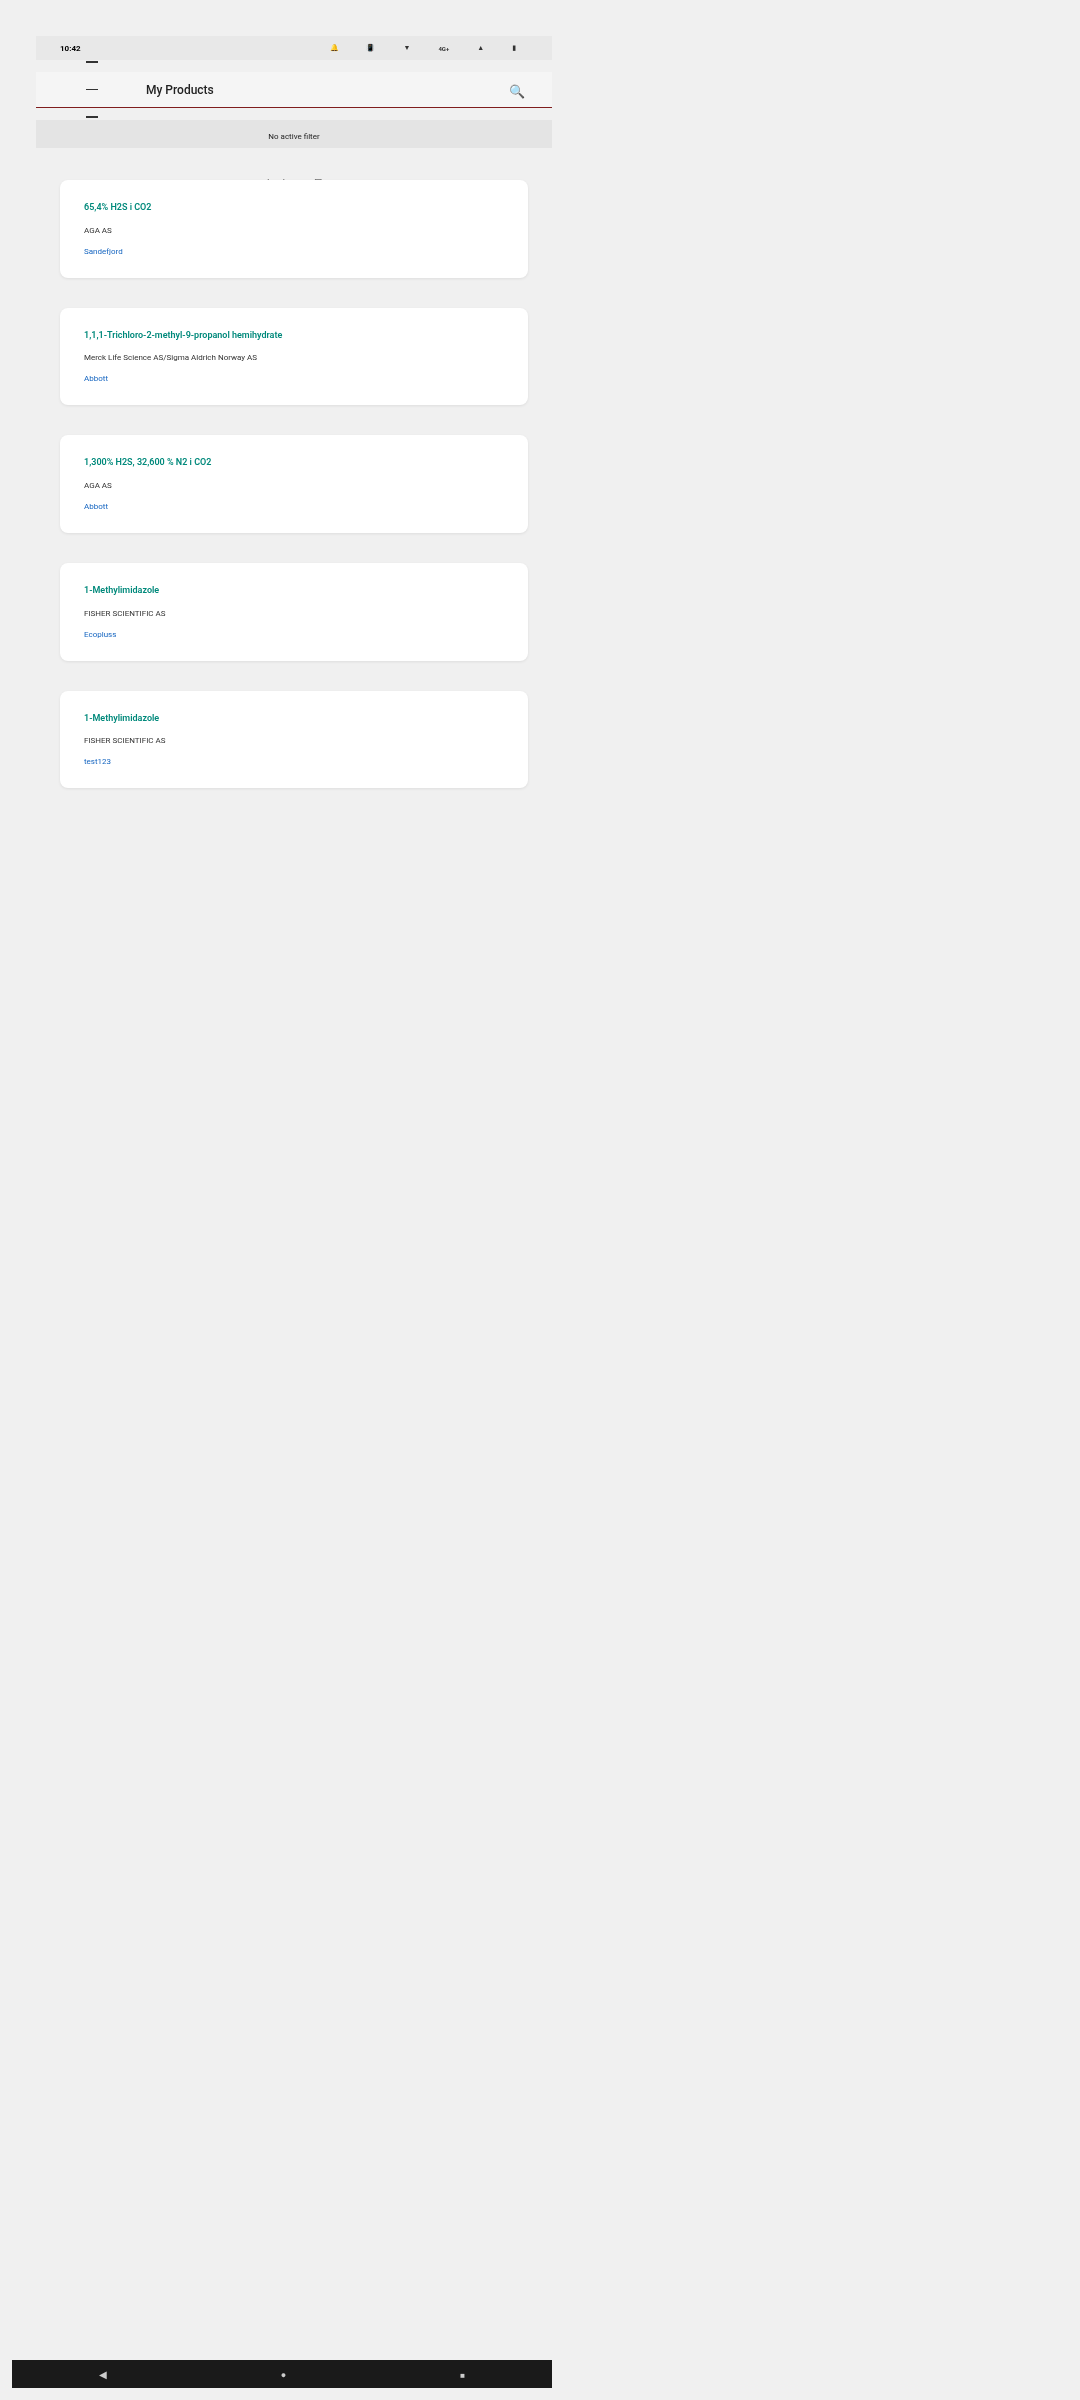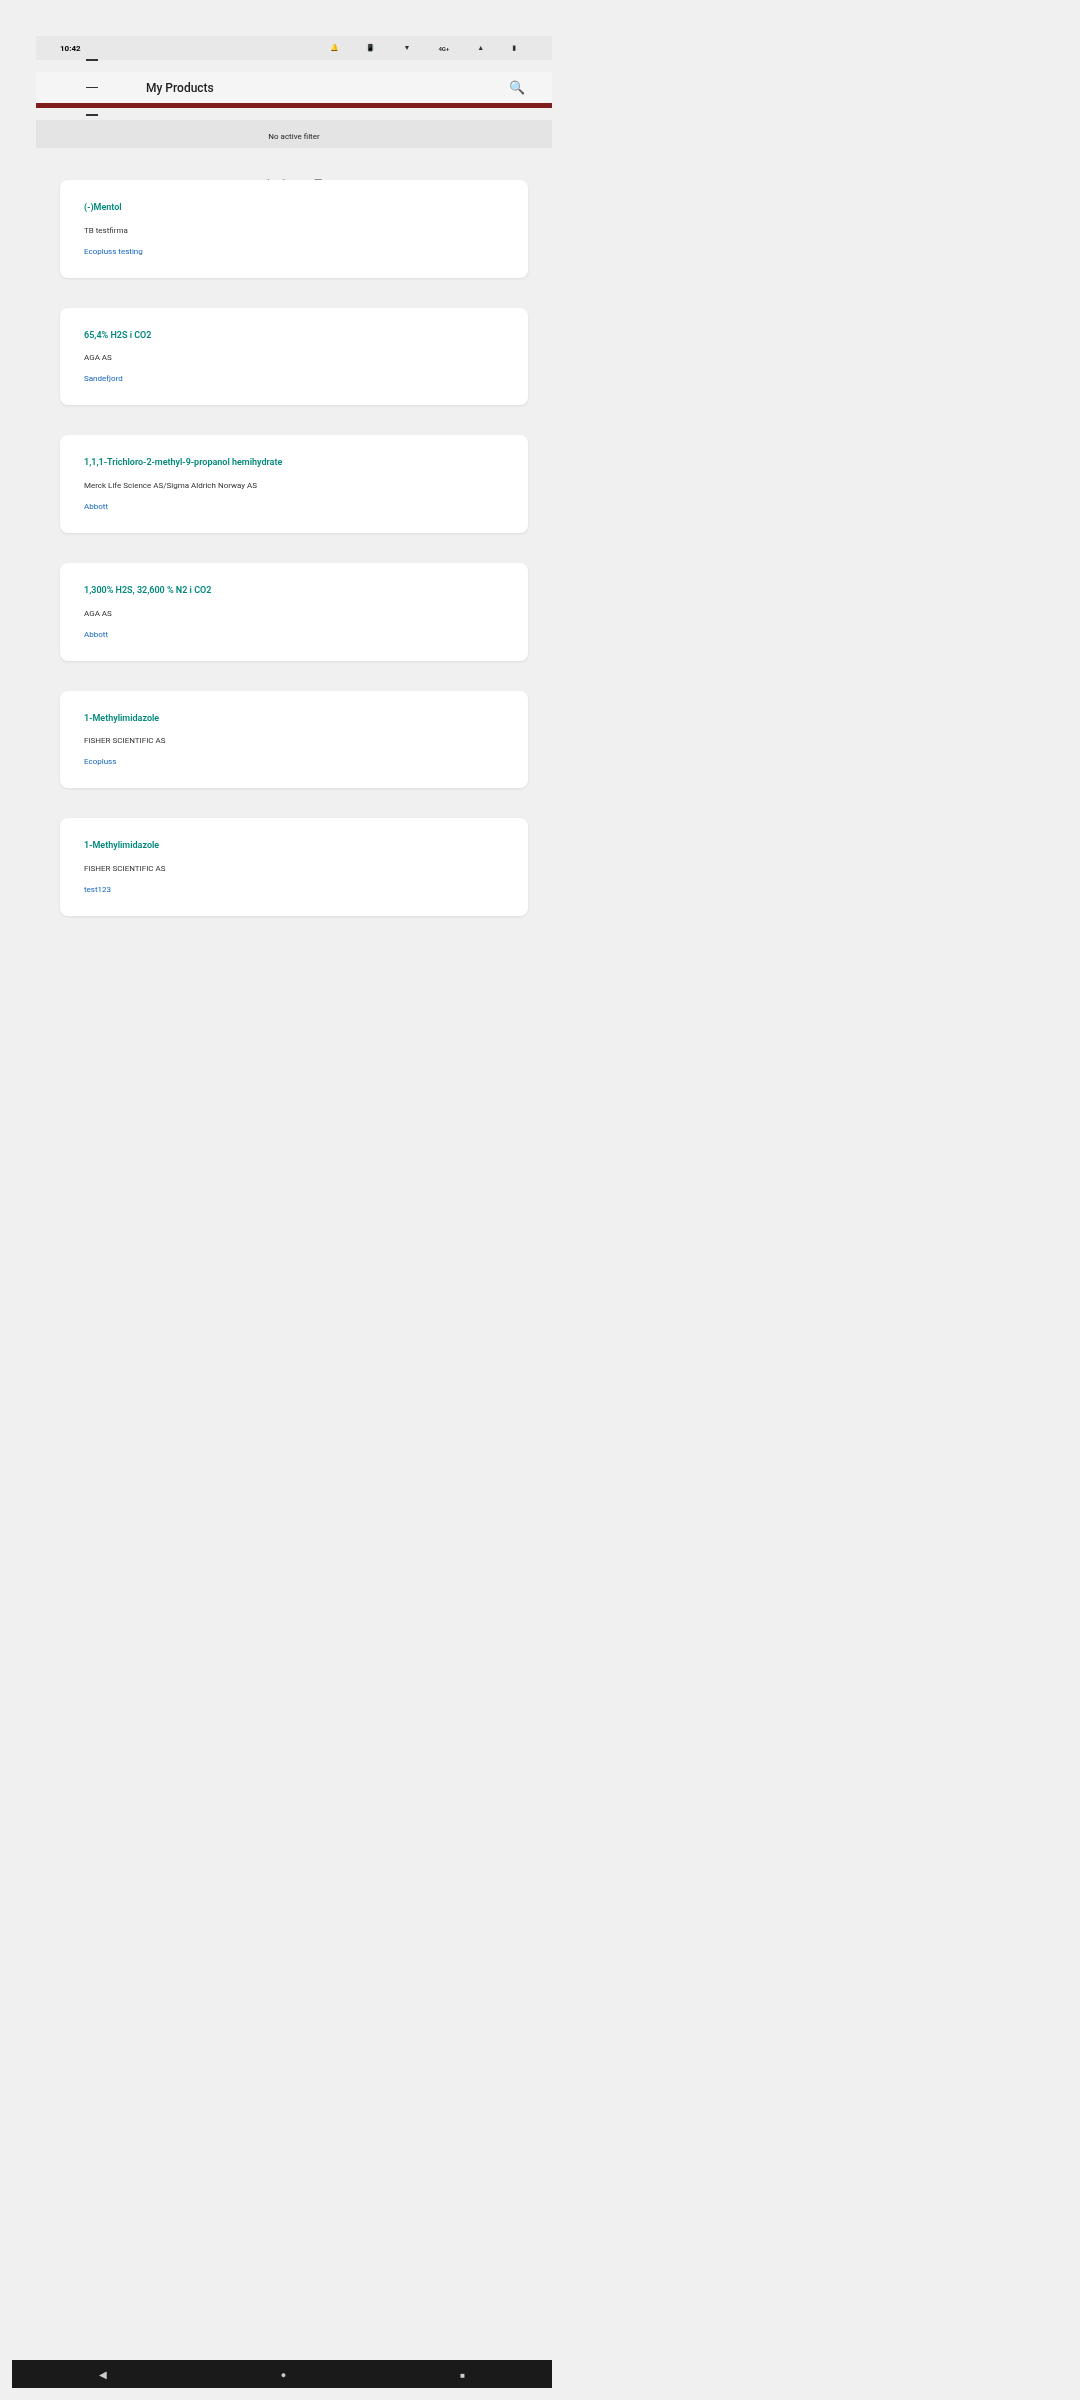--- a/index.html
+++ b/index.html
@@ -43,24 +43,23 @@
     .status-icon {
       font-size: 7px;
       color: #333;
     }
 
     
     .app-bar {
       height: 36px;
       background: #f5f5f5;
       display: flex;
-      align-items: center;
       justify-content: space-between;
       padding: 0 14px;
-      border-bottom: 5px solid #7f1d1d;
+      border-bottom: 1px solid #7f1d1d;
     }
 
     .app-bar-left {
       display: flex;
       align-items: center;
       gap: 12px;
     }
 
     .hamburger-icon {
       display: flex;
@@ -211,25 +210,20 @@
 
 <div class="filter-bar">
   <span class="filter-text">No active filter</span>
   <div class="filter-right">
     <span class="filter-count">(300)</span>
     <span class="filter-icon">▽</span>
   </div>
 </div>
 
 <div class="product-list" id="product-list">
-<div class="product-card">
-      <div class="product-name">(-)Mentol</div>
-      <div class="product-supplier">TB testfirma</div>
-      <div class="product-location">Ecopluss testing</div>
-    </div>
     <div class="product-card">
       <div class="product-name">65,4% H2S i CO2</div>
       <div class="product-supplier">AGA AS</div>
       <div class="product-location">Sandefjord</div>
     </div>
     <div class="product-card">
       <div class="product-name">1,1,1-Trichloro-2-methyl-9-propanol hemihydrate</div>
       <div class="product-supplier">Merck Life Science AS/Sigma Aldrich Norway AS</div>
       <div class="product-location">Abbott</div>
     </div>

